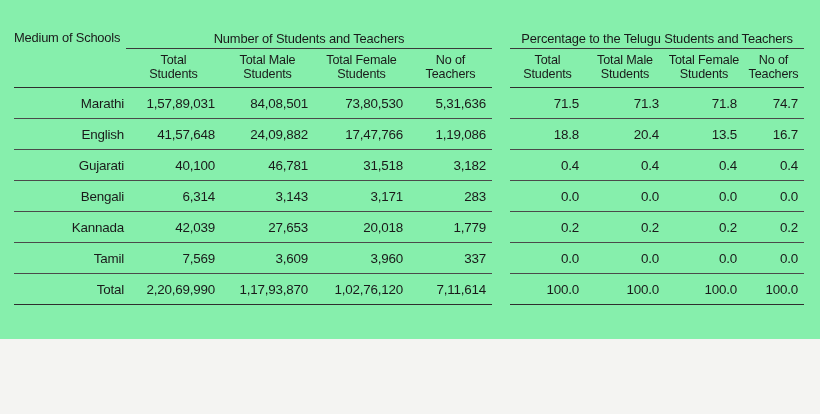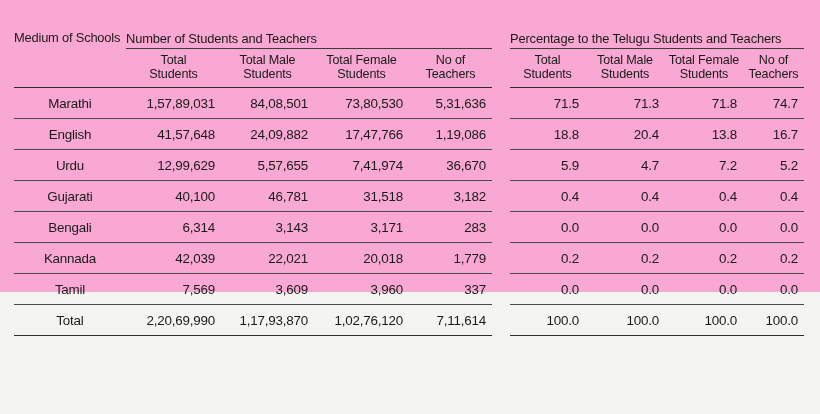--- a/index.html
+++ b/index.html
@@ -11,22 +11,22 @@
     height: 414px;
     background: #f4f4f2;
     font-family: "Liberation Sans", sans-serif;
     color: #1a1a1a;
     overflow: hidden;
   }
 
   .sheet {
     position: relative;
     width: 820px;
-    height: 292px;
-    background: #f9a8d4;
+    height: 339px;
+    background: #86efac;
     box-sizing: border-box;
     padding: 30px 16px 0 14px;
   }
 
   table.tbl {
     width: 790px;
     border-collapse: collapse;
     table-layout: fixed;
     font-size: 13.2px;
   }
@@ -50,21 +50,21 @@
     font-size: 12.9px;
     vertical-align: bottom;
     letter-spacing: -0.15px;
   }
   th.medium-head {
     text-align: left;
     white-space: nowrap;
     letter-spacing: -0.2px;
   }
   th.grp-title {
-    text-align: left;
+    text-align: center;
     border-bottom: 1.6px solid #3a3a3a;
     padding-bottom: 2px;
     white-space: nowrap;
   }
   th.gap-cell { border: none; padding: 0; }
 
   
   .sub-row th {
     font-weight: normal;
     font-size: 12.6px;
@@ -87,21 +87,21 @@
     letter-spacing: -0.2px;
   }
   tbody tr:first-child td {
     border-top: 1.9px solid #2e2e2e;
   }
   tbody tr.total-row td {
     border-top: 1.15px solid #4a4a4a;
     border-bottom: 1.9px solid #2e2e2e;
   }
   td.lbl {
-    text-align: center;
+    text-align: right;
     padding-left: 2px;
     white-space: nowrap;
   }
   td.num {
     text-align: right;
     padding-right: 6px;
     white-space: nowrap;
     font-variant-numeric: tabular-nums;
   }
   td.gap-cell {
@@ -190,34 +190,22 @@
         </tr>
         <tr>
           <td class="lbl">English</td>
           <td class="num">41,57,648</td>
           <td class="num">24,09,882</td>
           <td class="num">17,47,766</td>
           <td class="num">1,19,086</td>
           <td class="gap-cell"></td>
           <td class="num">18.8</td>
           <td class="num">20.4</td>
-          <td class="num">13.8</td>
+          <td class="num">13.5</td>
           <td class="num">16.7</td>
-        </tr>
-        <tr>
-          <td class="lbl">Urdu</td>
-          <td class="num">12,99,629</td>
-          <td class="num">5,57,655</td>
-          <td class="num">7,41,974</td>
-          <td class="num">36,670</td>
-          <td class="gap-cell"></td>
-          <td class="num">5.9</td>
-          <td class="num">4.7</td>
-          <td class="num">7.2</td>
-          <td class="num">5.2</td>
         </tr>
         <tr>
           <td class="lbl">Gujarati</td>
           <td class="num">40,100</td>
           <td class="num">46,781</td>
           <td class="num">31,518</td>
           <td class="num">3,182</td>
           <td class="gap-cell"></td>
           <td class="num">0.4</td>
           <td class="num">0.4</td>
@@ -232,21 +220,21 @@
           <td class="num">283</td>
           <td class="gap-cell"></td>
           <td class="num">0.0</td>
           <td class="num">0.0</td>
           <td class="num">0.0</td>
           <td class="num">0.0</td>
         </tr>
         <tr>
           <td class="lbl">Kannada</td>
           <td class="num">42,039</td>
-          <td class="num">22,021</td>
+          <td class="num">27,653</td>
           <td class="num">20,018</td>
           <td class="num">1,779</td>
           <td class="gap-cell"></td>
           <td class="num">0.2</td>
           <td class="num">0.2</td>
           <td class="num">0.2</td>
           <td class="num">0.2</td>
         </tr>
         <tr>
           <td class="lbl">Tamil</td>

